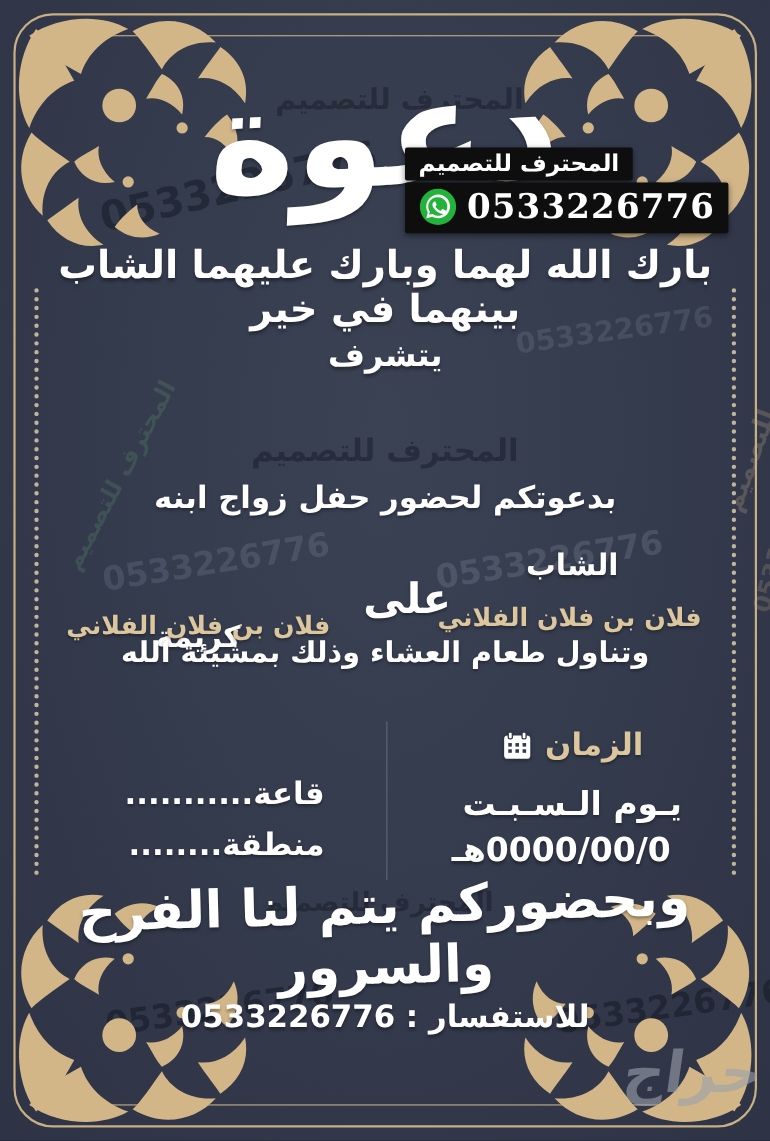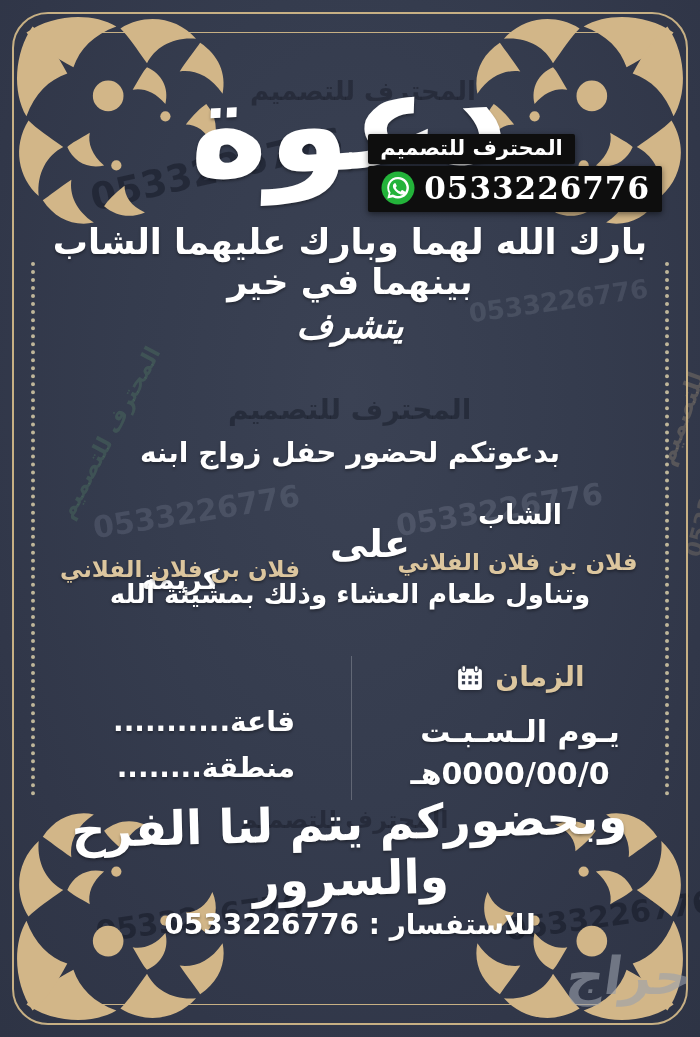--- a/index.html
+++ b/index.html
@@ -32,21 +32,21 @@
   .wm{position:absolute; z-index:1; font-weight:bold; white-space:nowrap; pointer-events:none;}
   
   .content-z{z-index:5;}
   .title{top:44px; font-size:132px; line-height:1.2; transform:rotate(-3deg) skewX(-5deg); z-index:5;}
   .badge{top:134px; right:38px; z-index:6; display:flex; flex-direction:column; align-items:flex-end; filter:drop-shadow(0 2px 3px rgba(0,0,0,.5));}
   .badge-brand{background:#0e0e0e; color:#fff; font-size:21px; font-weight:bold; padding:2px 12px 4px; border-radius:2px;}
   .badge-phone{background:#0e0e0e; margin-top:2px; display:flex; direction:ltr; align-items:center; gap:8px; padding:4px 12px 6px; border-radius:2px;}
   .badge-phone .num{font-family:"DejaVu Serif", serif; font-weight:bold; color:#fff; font-size:31px; letter-spacing:1px; line-height:1;}
   .wa-icon{width:36px;height:36px;}
   .blessing{top:222px; font-size:35px; letter-spacing:-1px;}
-  .honor{top:306px; font-size:35px;font-style:italic;}
+  .honor{top:306px; font-size:29px;}
   .host{top:348px; font-size:36px;}
   .invite{top:436px; font-size:28px;}
   .groom-label{top:499px; left:385px; width:270px; text-align:center; font-size:27px;}
   .groom-name{top:549px; left:375px; width:285px; text-align:center; font-size:23px;}
   .conj{top:522px; left:295px; width:150px; text-align:center; font-size:38px; letter-spacing:1px;}
   .bride-label{top:532px; left:55px; width:250px; text-align:center; font-size:27px;margin-top:32px;}
   .bride-name{top:556px; left:40px; width:280px; text-align:center; font-size:23px;}
   .dinner{top:579px; font-size:26px;}
   .col-divider{left:351px; top:656px; height:144px; width:1px; background:rgba(255,255,255,.22); z-index:4;}
   .sec-header{display:flex; direction:ltr; align-items:center; justify-content:center; gap:10px; font-size:28px;}

